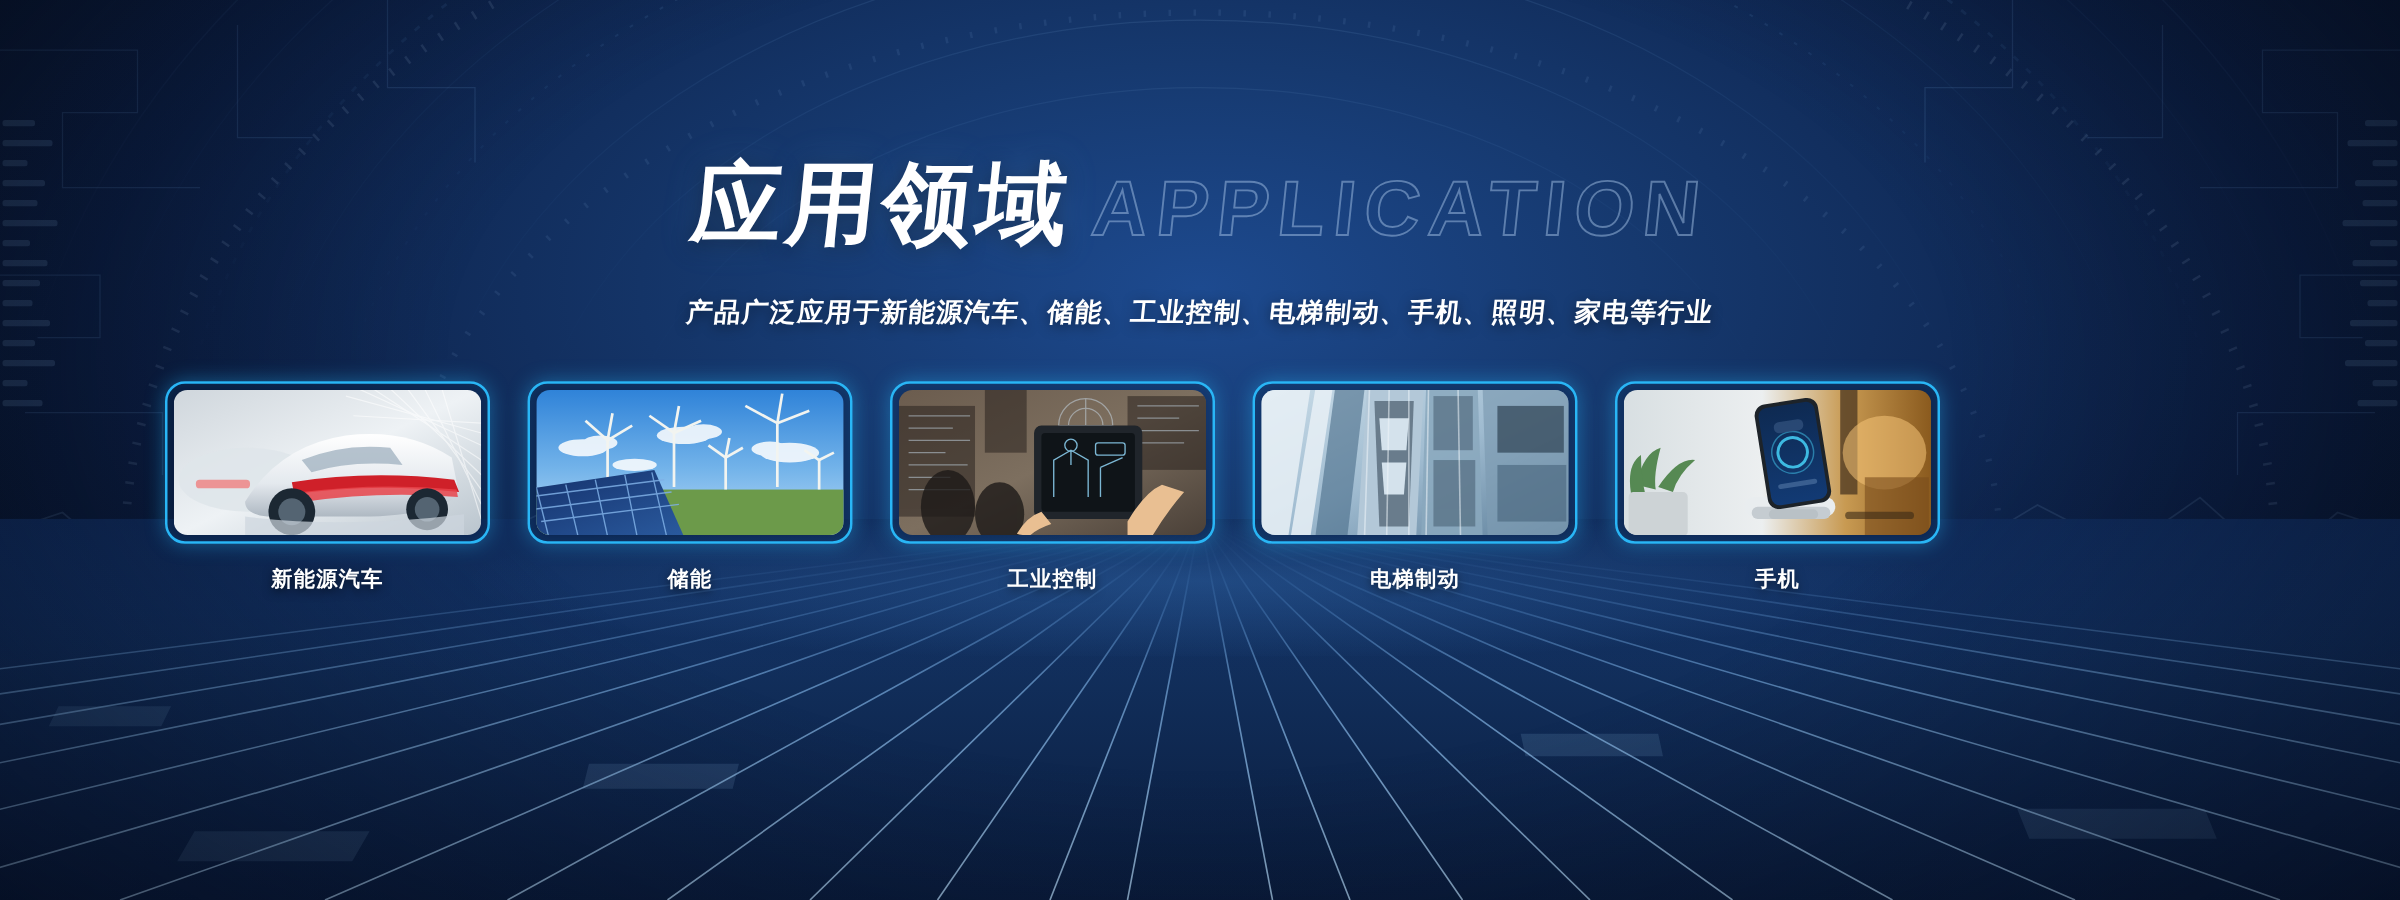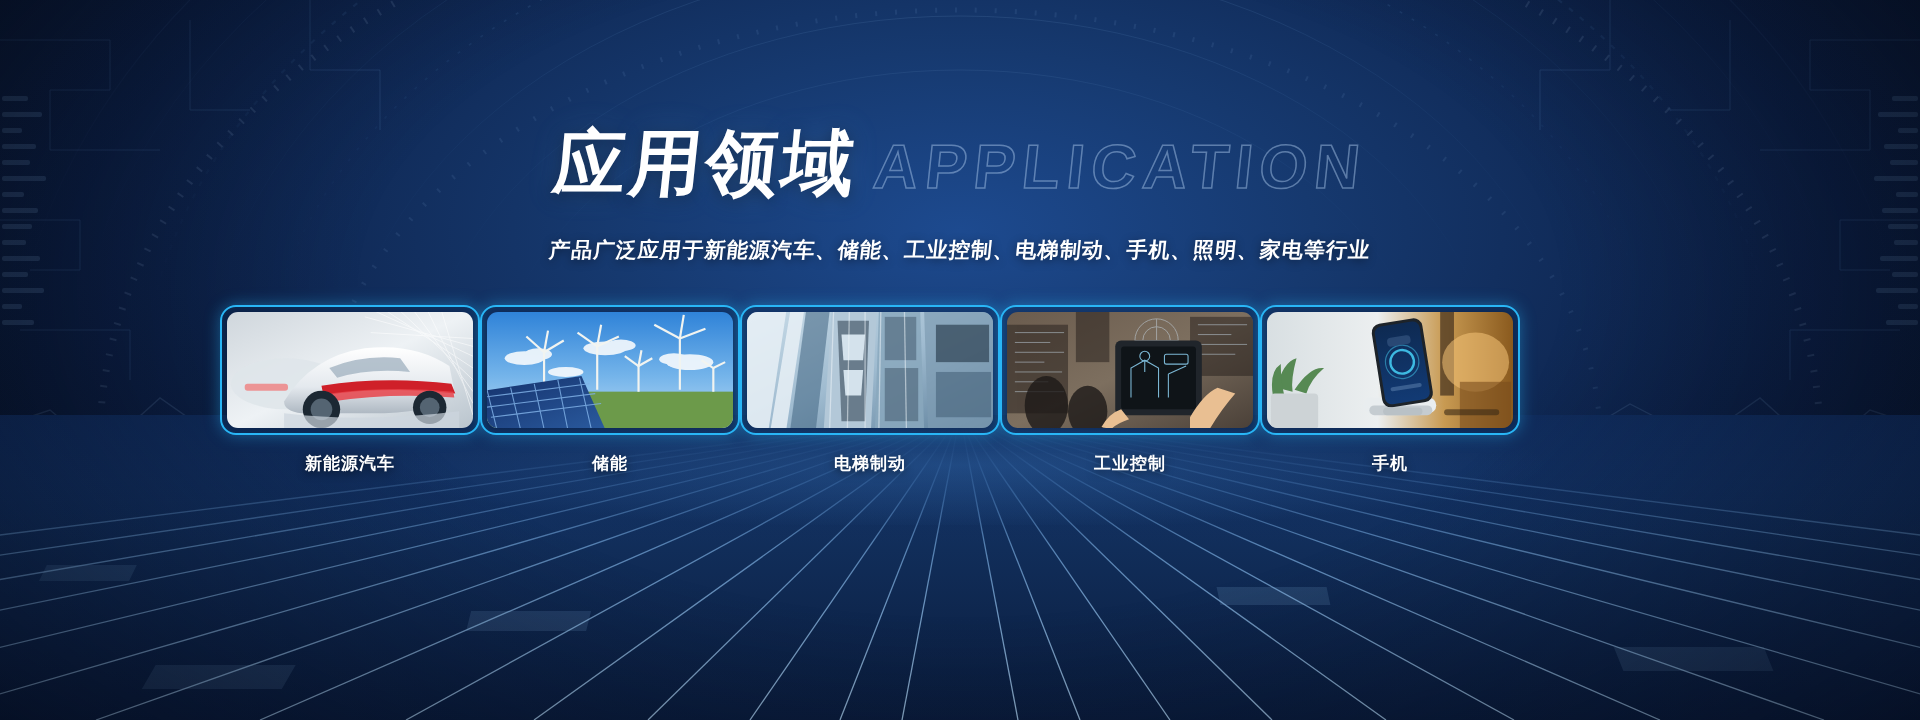--- a/index.html
+++ b/index.html
@@ -68,21 +68,21 @@
   .subtitle {
     margin-top:24px; font-size:21px; font-weight:bold; color:#ffffff;
     letter-spacing:1.2px; font-family:"DejaVu Sans","Liberation Sans",sans-serif;
     text-shadow:0 2px 10px rgba(0,0,0,.45);
     transform:skewX(-6deg);
   }
 
   
   .cards {
     position:absolute; left:0; top:305px; width:1684px;
-    display:flex; justify-content:center; z-index:7;margin-left:28px;
+    display:flex; justify-content:center; gap:30px; z-index:7;
   }
   .card { width:260px; display:flex; flex-direction:column; align-items:center; }
   .card-frame {
     width:260px; height:130px; border:2px solid #29b6f6; border-radius:16px;
     padding:5px; background:rgba(10,30,66,.35);
     box-shadow:0 0 16px rgba(41,182,246,.42), inset 0 0 10px rgba(41,182,246,.12);
   }
   .card-photo {
     width:100%; height:100%; border-radius:11px; overflow:hidden; position:relative;
   }
@@ -316,66 +316,20 @@
         </div>
       </div>
       <div class="card-label">储能</div>
     </div>
 
     <div class="card">
       <div class="card-frame">
         <div class="card-photo">
           <svg viewBox="0 0 250 120" preserveAspectRatio="xMidYMid slice">
             <defs>
-              <linearGradient id="elev" x1="0" y1="0" x2="1" y2="1">
-                <stop offset="0" stop-color="#c9dce8"></stop>
-                  <stop offset=".5" stop-color="#9fbbd0"></stop>
-                  <stop offset="1" stop-color="#5d7f9a"></stop>
-              </linearGradient>
-            </defs>
-            <rect width="250" height="120" fill="url(#elev)"></rect>
-            <g fill="#e8f0f6" opacity=".85">
-              <path d="M0 0 L40 0 L22 120 L0 120 Z"></path>
-              <path d="M44 0 L58 0 L40 120 L24 120 Z"></path>
-            </g>
-            <g fill="#4a6d88" opacity=".6">
-              <path d="M60 0 L84 0 L70 120 L44 120 Z"></path>
-            </g>
-            <path d="M86 0 L132 0 L126 120 L78 120 Z" fill="#b3c8d8"></path>
-            <path d="M92 10 L124 10 L120 112 L96 112 Z" fill="#2c3e4e" opacity=".55"></path>
-            <g fill="#d4e2ec">
-              <path d="M96 24 L120 24 L118 50 L98 50 Z"></path>
-              <path d="M98 60 L118 60 L116 86 L100 86 Z"></path>
-            </g>
-            <path d="M134 0 L176 0 L180 120 L130 120 Z" fill="#8aa8bd" opacity=".85"></path>
-            <g fill="#3e5568" opacity=".5">
-              <rect x="140" y="6" width="32" height="44"></rect>
-              <rect x="140" y="58" width="34" height="54"></rect>
-            </g>
-            <path d="M180 0 L250 0 L250 120 L184 120 Z" fill="#7d9bb2" opacity=".7"></path>
-            <rect x="192" y="14" width="54" height="38" fill="#2f4354" opacity=".7"></rect>
-            <rect x="192" y="62" width="56" height="46" fill="#46637a" opacity=".6"></rect>
-            <g stroke="#eef5fa" stroke-width="1.3" opacity=".55" fill="none">
-              <path d="M88 0 L84 120"></path>
-                <path d="M104 0 L102 120"></path>
-                <path d="M120 0 L120 120"></path>
-              <path d="M136 0 L134 120"></path>
-                <path d="M160 0 L162 120"></path>
-            </g>
-          </svg>
-        </div>
-      </div>
-      <div class="card-label">电梯制动</div>
-    </div>
-
-    <div class="card">
-      <div class="card-frame">
-        <div class="card-photo">
-          <svg viewBox="0 0 250 120" preserveAspectRatio="xMidYMid slice">
-            <defs>
               <linearGradient id="facbg" x1="0" y1="0" x2="1" y2="1">
                 <stop offset="0" stop-color="#6b5c4e"></stop>
                   <stop offset=".5" stop-color="#7d6f5f"></stop>
                   <stop offset="1" stop-color="#4a4038"></stop>
               </linearGradient>
             </defs>
             <rect width="250" height="120" fill="url(#facbg)"></rect>
             <g fill="#2b2420" opacity=".55">
               <rect x="0" y="14" width="62" height="90"></rect>
               <rect x="70" y="0" width="34" height="52"></rect>
@@ -413,20 +367,66 @@
               <rect x="160" y="44" width="24" height="10" rx="2"></rect>
             </g>
             <g fill="#e9bf92">
               <path d="M186 108 Q200 84 214 78 L232 84 Q218 100 206 120 L186 120 Z"></path>
               <path d="M96 118 Q104 104 116 100 L124 110 Q112 114 106 120 Z"></path>
             </g>
           </svg>
         </div>
       </div>
       <div class="card-label">工业控制</div>
+    </div>
+
+    <div class="card">
+      <div class="card-frame">
+        <div class="card-photo">
+          <svg viewBox="0 0 250 120" preserveAspectRatio="xMidYMid slice">
+            <defs>
+              <linearGradient id="elev" x1="0" y1="0" x2="1" y2="1">
+                <stop offset="0" stop-color="#c9dce8"></stop>
+                  <stop offset=".5" stop-color="#9fbbd0"></stop>
+                  <stop offset="1" stop-color="#5d7f9a"></stop>
+              </linearGradient>
+            </defs>
+            <rect width="250" height="120" fill="url(#elev)"></rect>
+            <g fill="#e8f0f6" opacity=".85">
+              <path d="M0 0 L40 0 L22 120 L0 120 Z"></path>
+              <path d="M44 0 L58 0 L40 120 L24 120 Z"></path>
+            </g>
+            <g fill="#4a6d88" opacity=".6">
+              <path d="M60 0 L84 0 L70 120 L44 120 Z"></path>
+            </g>
+            <path d="M86 0 L132 0 L126 120 L78 120 Z" fill="#b3c8d8"></path>
+            <path d="M92 10 L124 10 L120 112 L96 112 Z" fill="#2c3e4e" opacity=".55"></path>
+            <g fill="#d4e2ec">
+              <path d="M96 24 L120 24 L118 50 L98 50 Z"></path>
+              <path d="M98 60 L118 60 L116 86 L100 86 Z"></path>
+            </g>
+            <path d="M134 0 L176 0 L180 120 L130 120 Z" fill="#8aa8bd" opacity=".85"></path>
+            <g fill="#3e5568" opacity=".5">
+              <rect x="140" y="6" width="32" height="44"></rect>
+              <rect x="140" y="58" width="34" height="54"></rect>
+            </g>
+            <path d="M180 0 L250 0 L250 120 L184 120 Z" fill="#7d9bb2" opacity=".7"></path>
+            <rect x="192" y="14" width="54" height="38" fill="#2f4354" opacity=".7"></rect>
+            <rect x="192" y="62" width="56" height="46" fill="#46637a" opacity=".6"></rect>
+            <g stroke="#eef5fa" stroke-width="1.3" opacity=".55" fill="none">
+              <path d="M88 0 L84 120"></path>
+                <path d="M104 0 L102 120"></path>
+                <path d="M120 0 L120 120"></path>
+              <path d="M136 0 L134 120"></path>
+                <path d="M160 0 L162 120"></path>
+            </g>
+          </svg>
+        </div>
+      </div>
+      <div class="card-label">电梯制动</div>
     </div>
 
     <div class="card">
       <div class="card-frame">
         <div class="card-photo">
           <svg viewBox="0 0 250 120" preserveAspectRatio="xMidYMid slice">
             <defs>
               <linearGradient id="room" x1="0" y1="0" x2="1" y2="0">
                 <stop offset="0" stop-color="#d8dfe2"></stop>
                   <stop offset=".45" stop-color="#eceff0"></stop>

